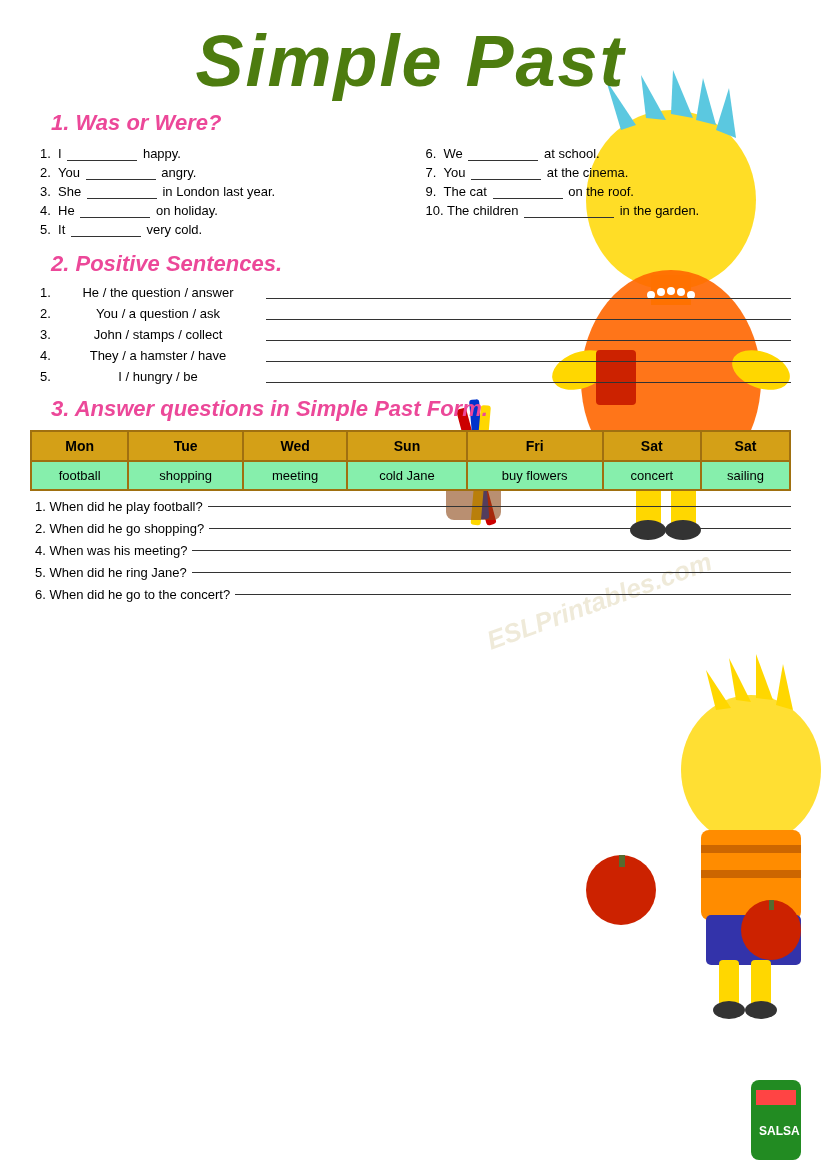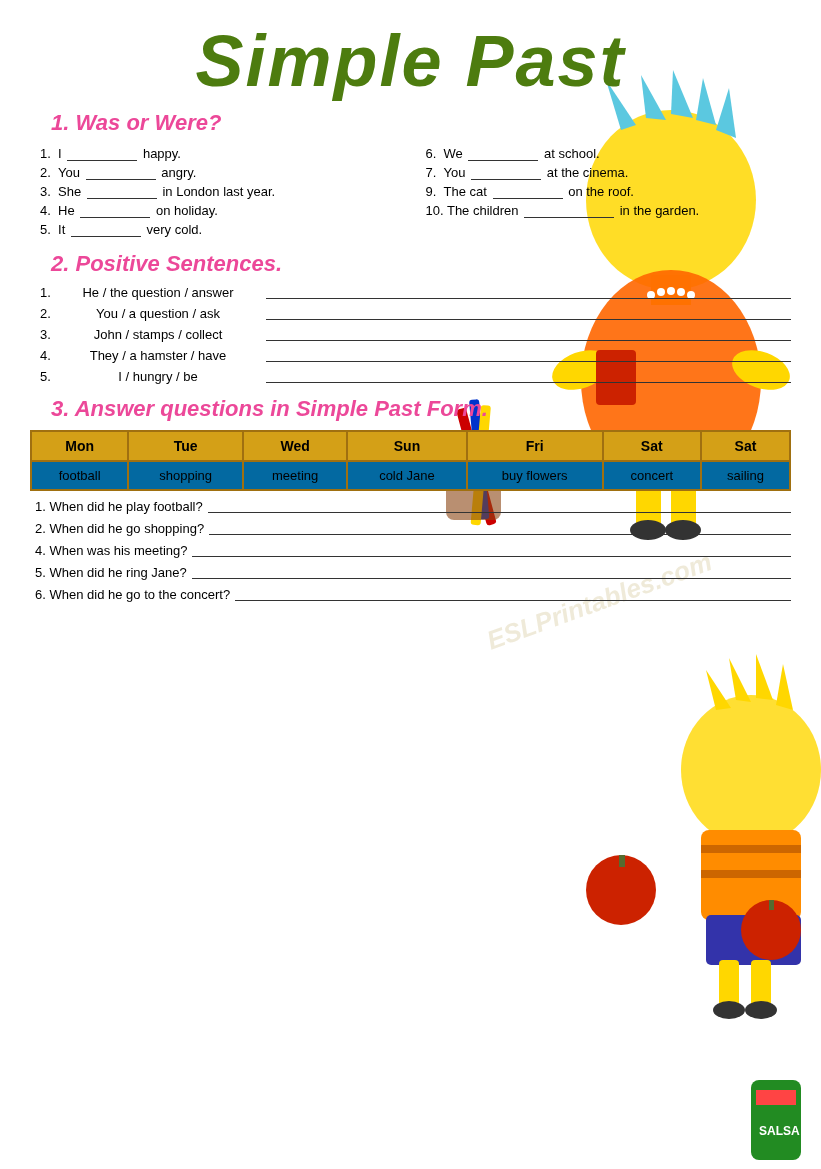--- a/index.html
+++ b/index.html
@@ -123,31 +123,31 @@
       text-align: center;
       font-size: 14px;
       font-weight: bold;
     }
 
     .schedule-table td {
       border: 2px solid #a07010;
       padding: 6px 8px;
       text-align: center;
       font-size: 13px;
-      background: #0369a1;
+      background: #86efac;
     }
 
     .questions-list {
       margin-left: 5px;
       font-size: 13px;
     }
 
     .question-row {
       display: flex;
-      align-items: flex-end;
+      align-items: center;
       margin-bottom: 7px;
     }
 
     .question-text {
       white-space: nowrap;
       margin-right: 5px;
     }
 
     .question-line {
       flex: 1;

